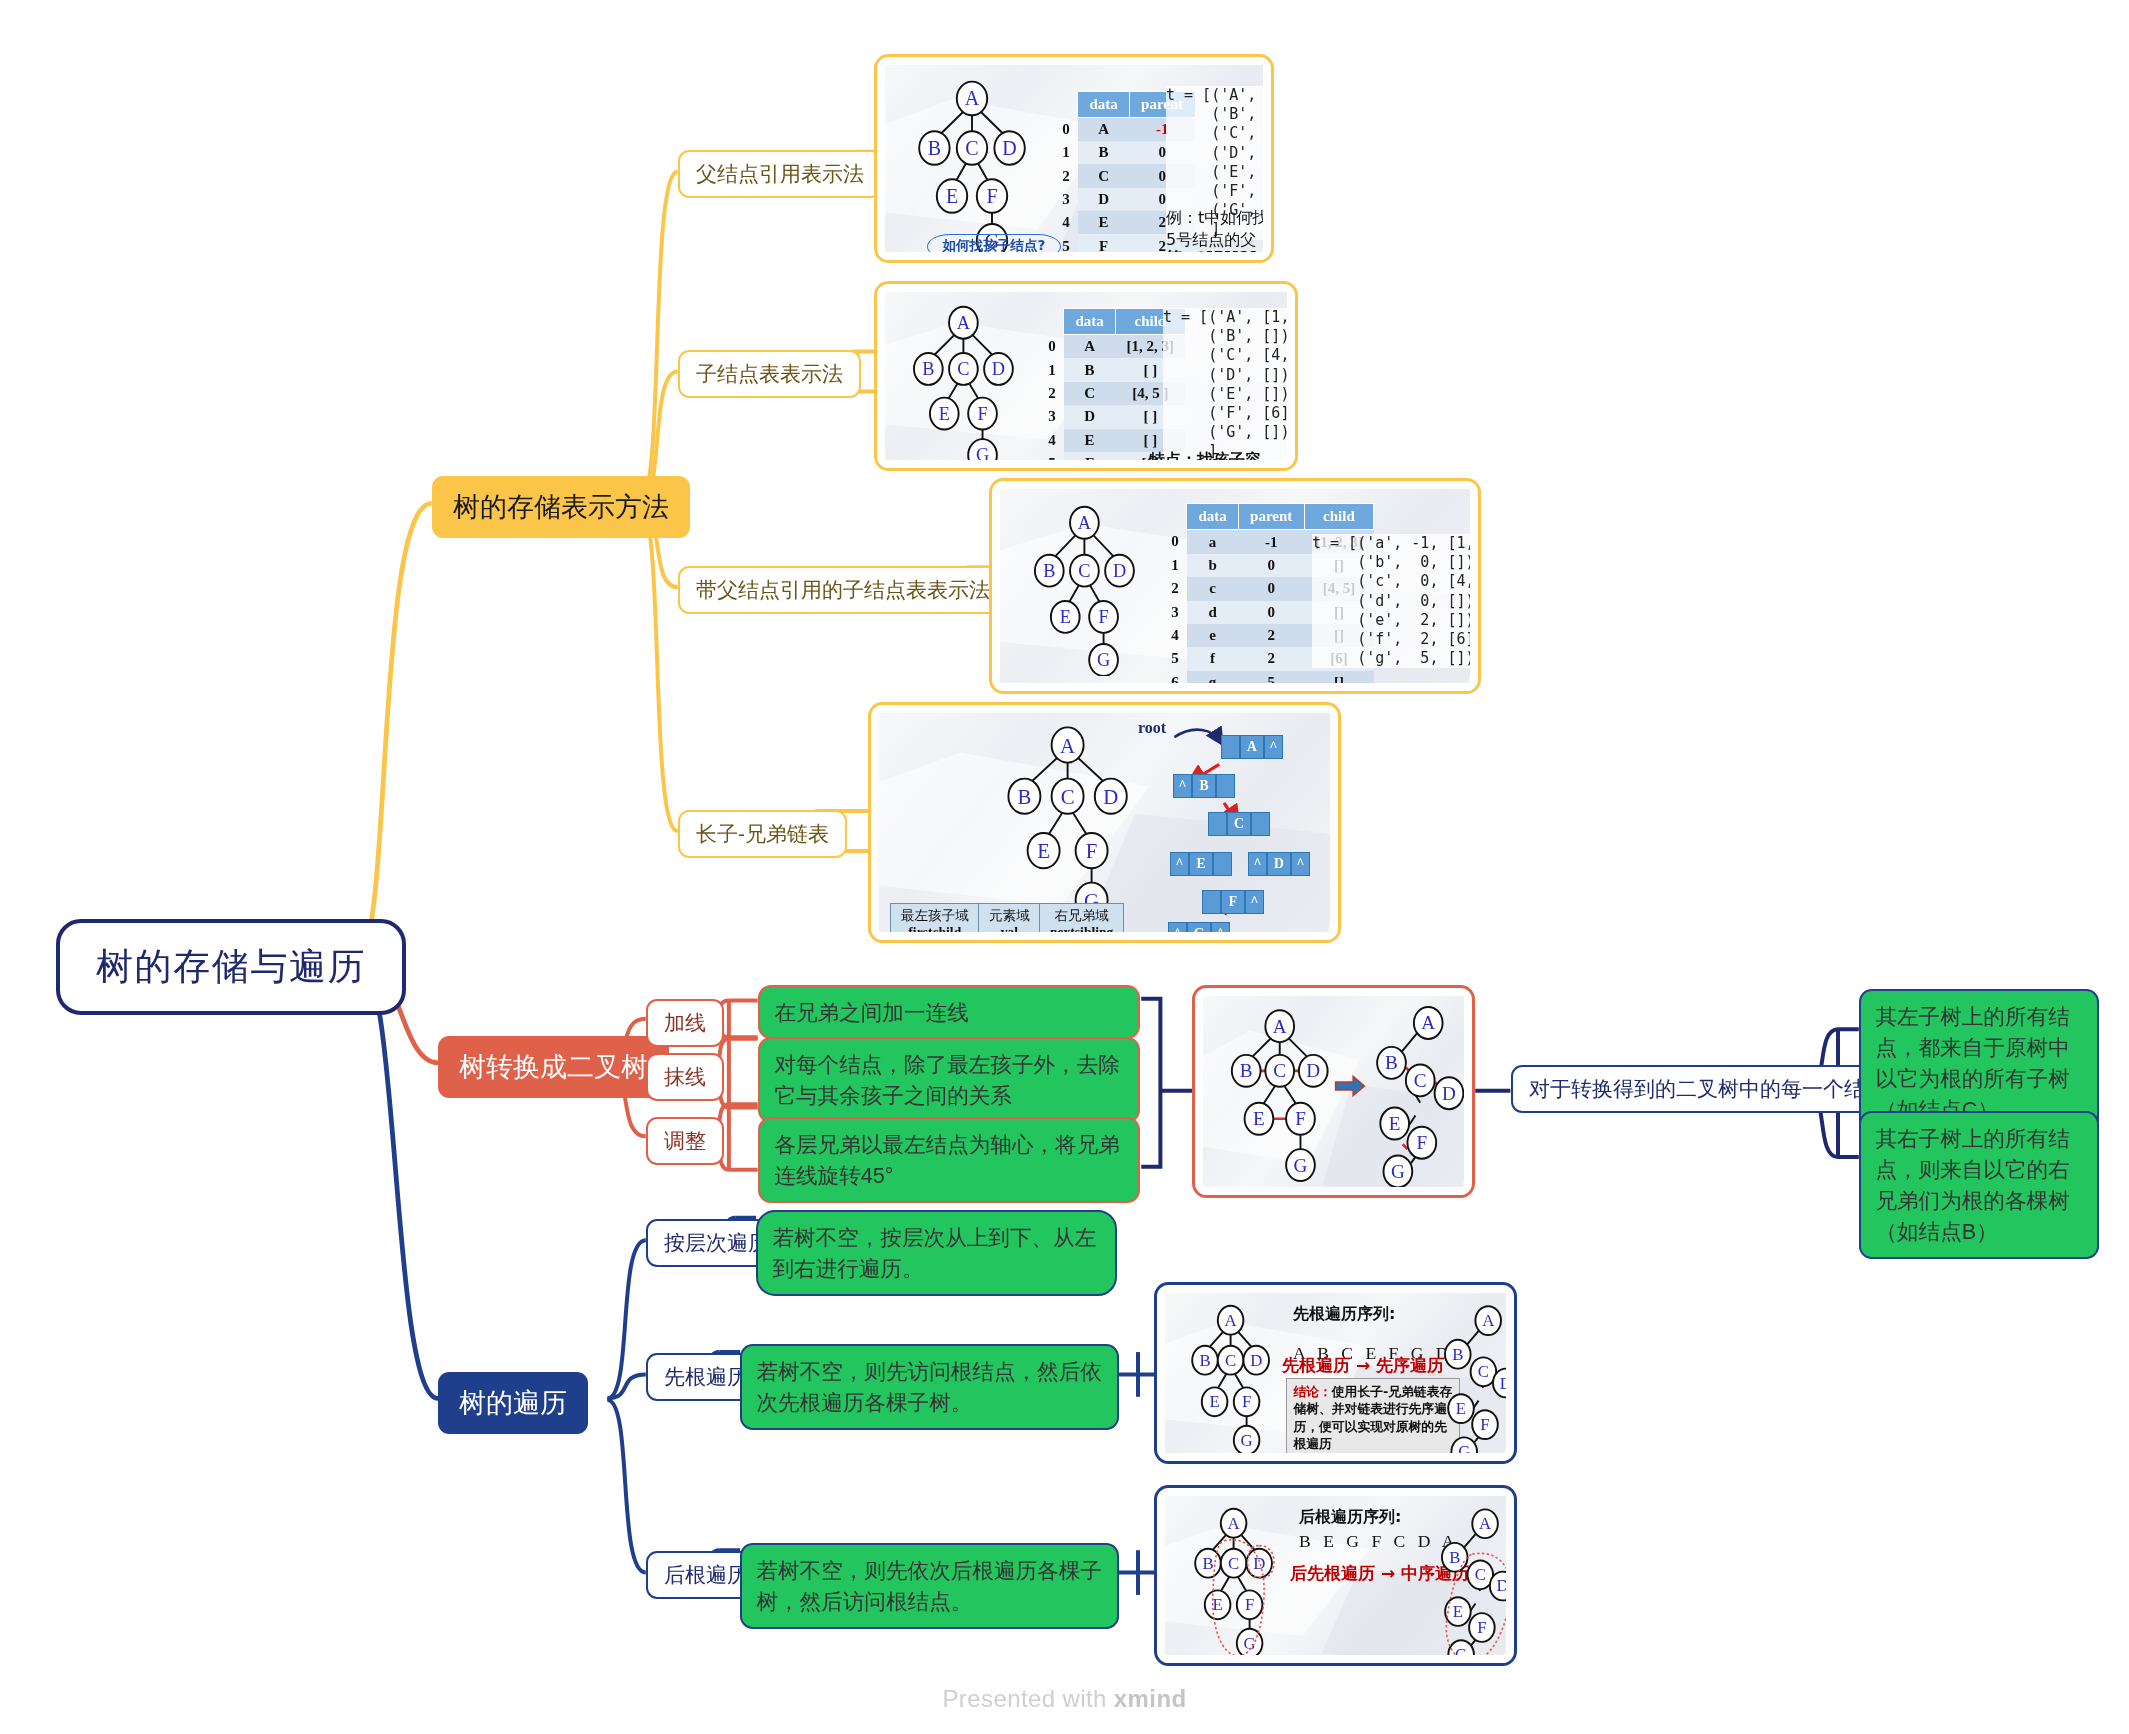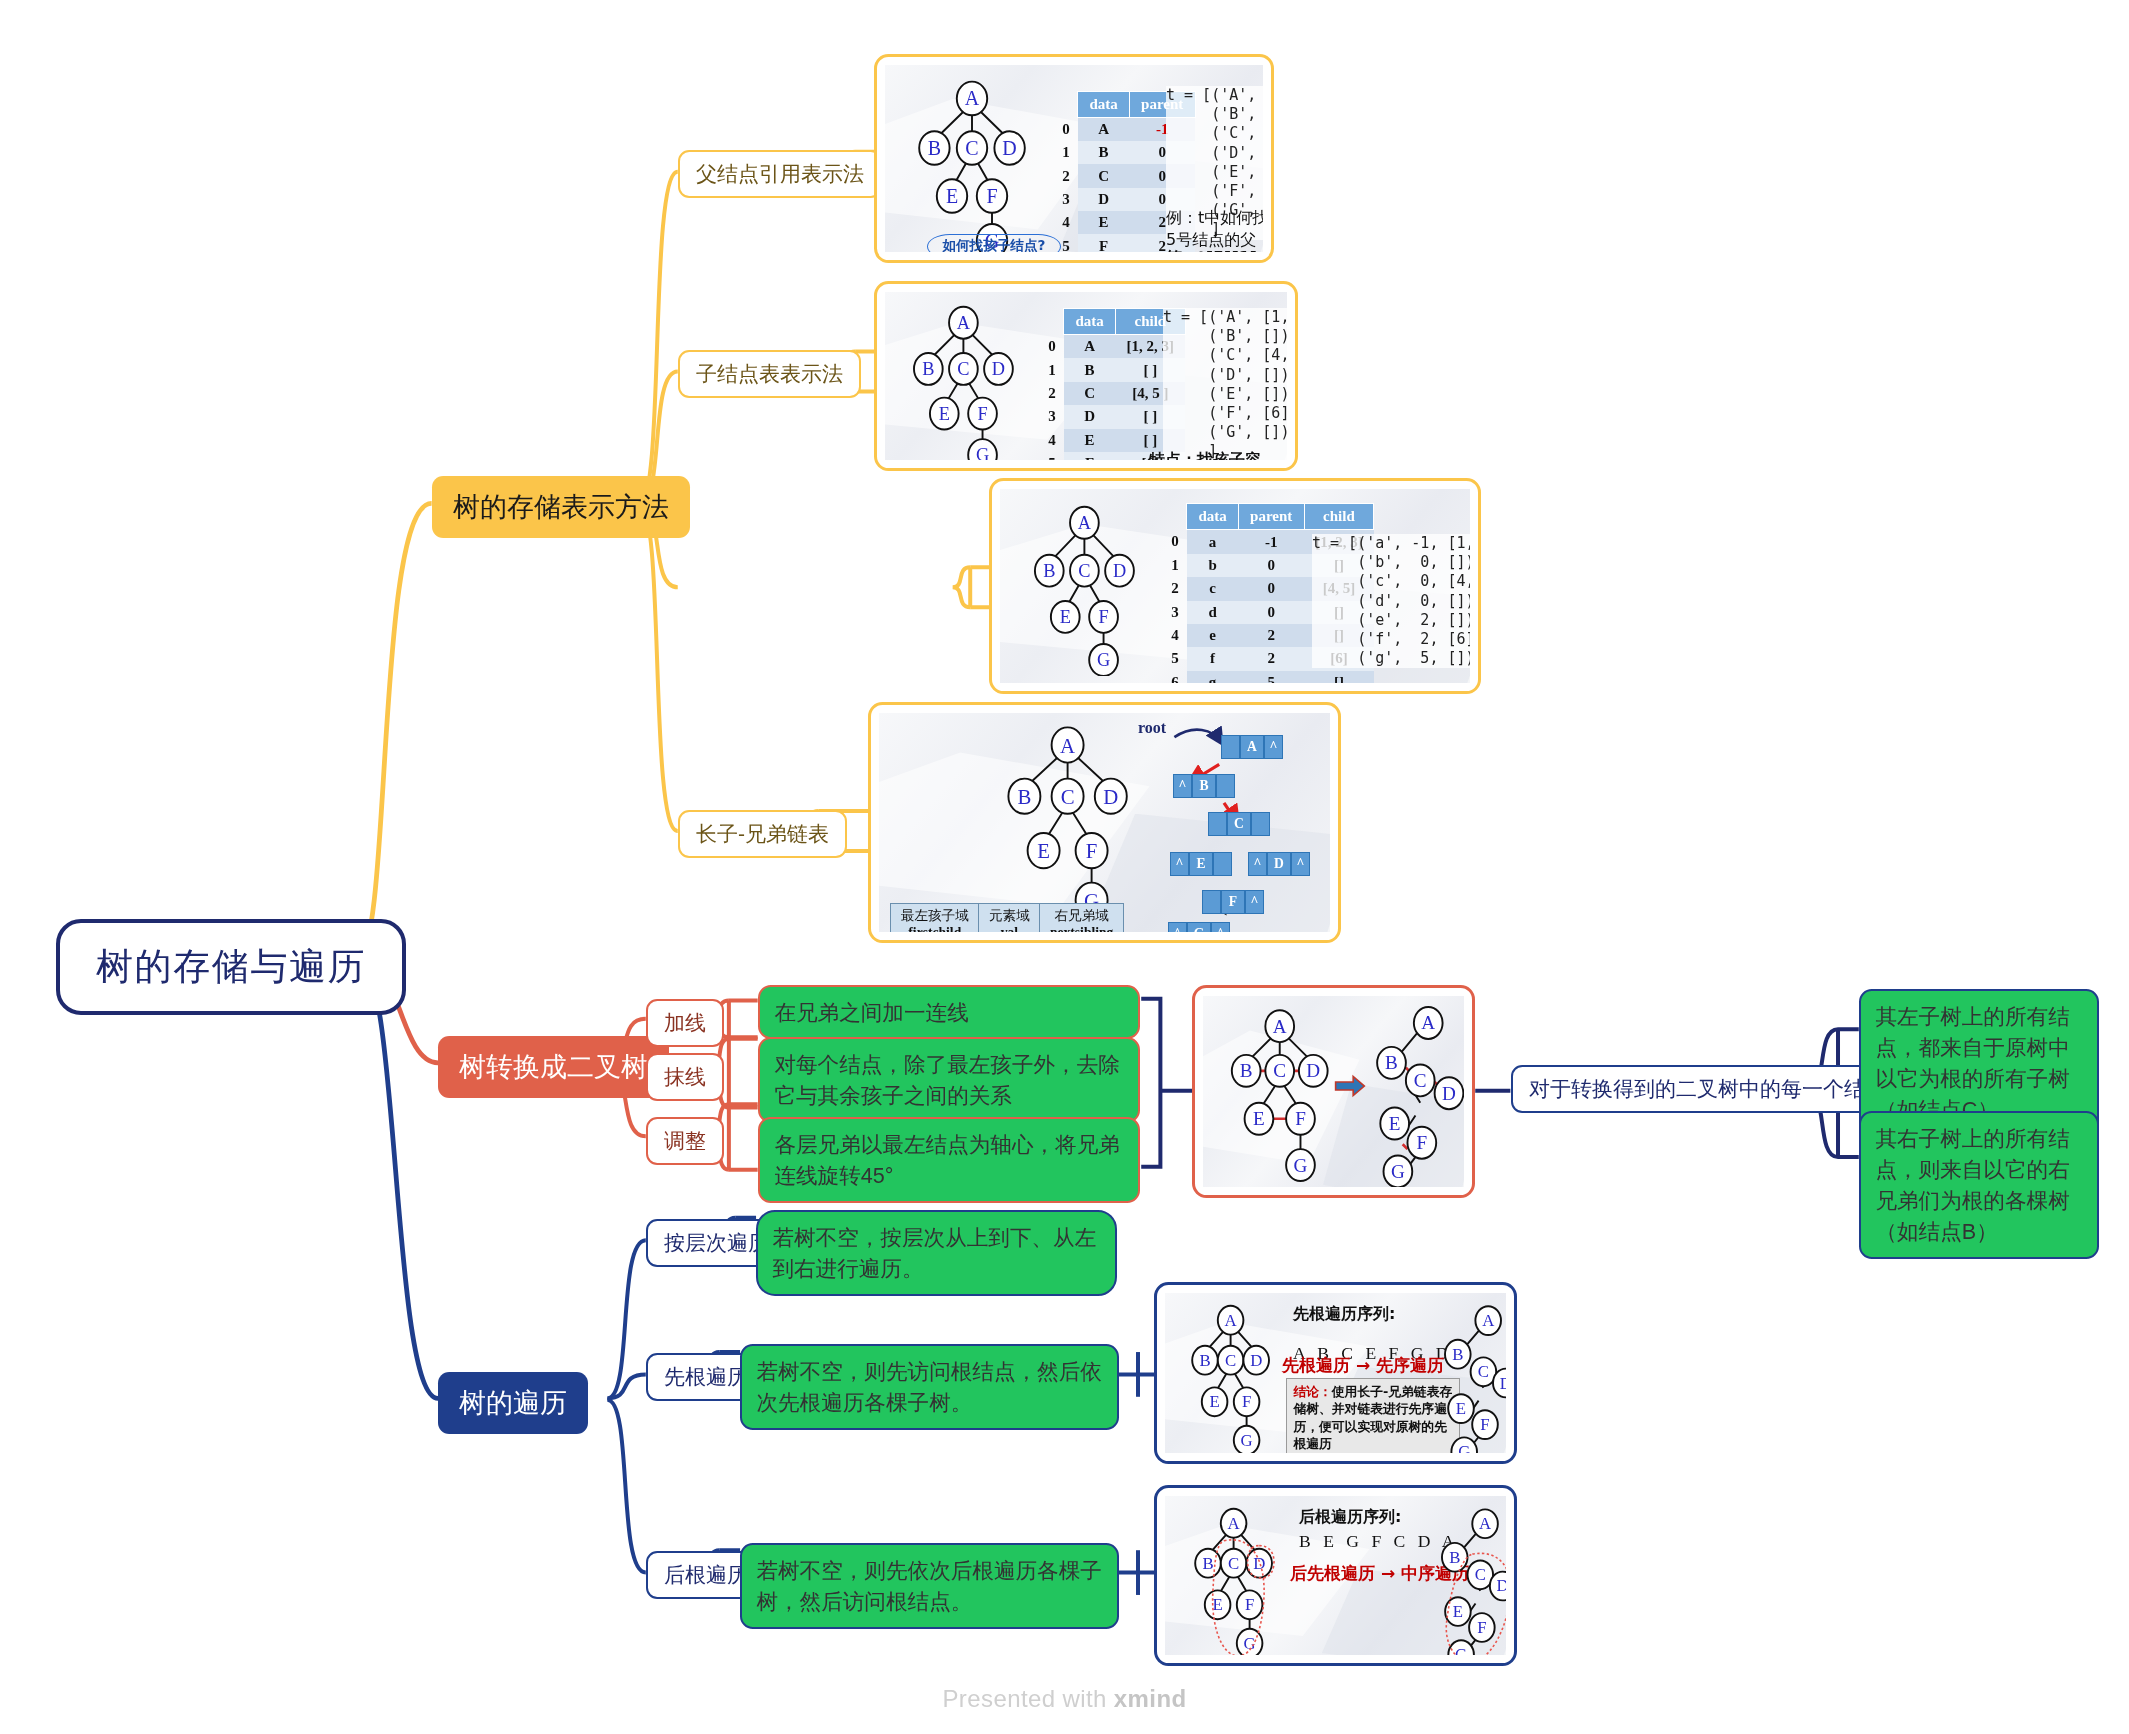--- a/index.html
+++ b/index.html
@@ -211,20 +211,23 @@
   </div>
   <div class="node" style="left:438px; top:1372px;">
     <div class="main-topic main-navy">树的遍历</div>
   </div>
 
   <div class="node" style="left:678px; top:150px;">
     <div class="pill pill-yellow">父结点引用表示法</div>
   </div>
   <div class="node" style="left:678px; top:350px;">
     <div class="pill pill-yellow">子结点表表示法</div>
+  </div>
+  <div class="node" style="left:678px; top:566px;">
+    <div class="pill pill-yellow">带父结点引用的子结点表表示法</div>
   </div>
   <div class="node" style="left:678px; top:810px;">
     <div class="pill pill-yellow">长子-兄弟链表</div>
   </div>
 
   <div class="card card-yellow" style="position:absolute; left:874px; top:54px; width:400px; height:209px;">
     <div class="card-inner">
 
       <svg class="ci" style="left:11.2px; top:11.2px;" width="152" height="184" viewBox="0 0 190 230">
         <g>

